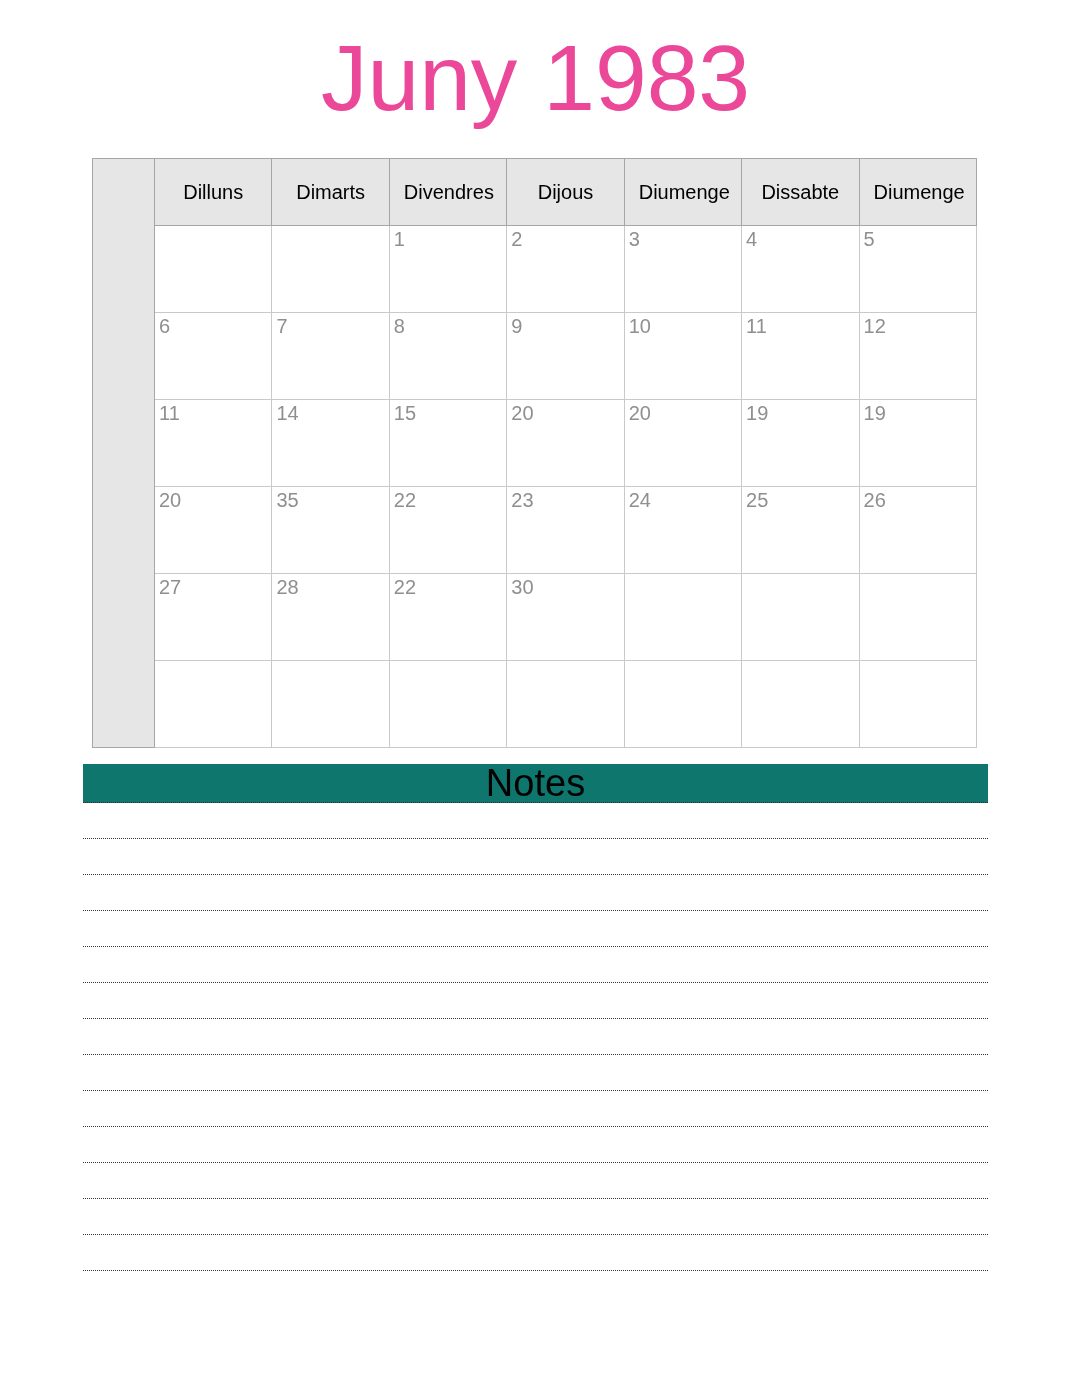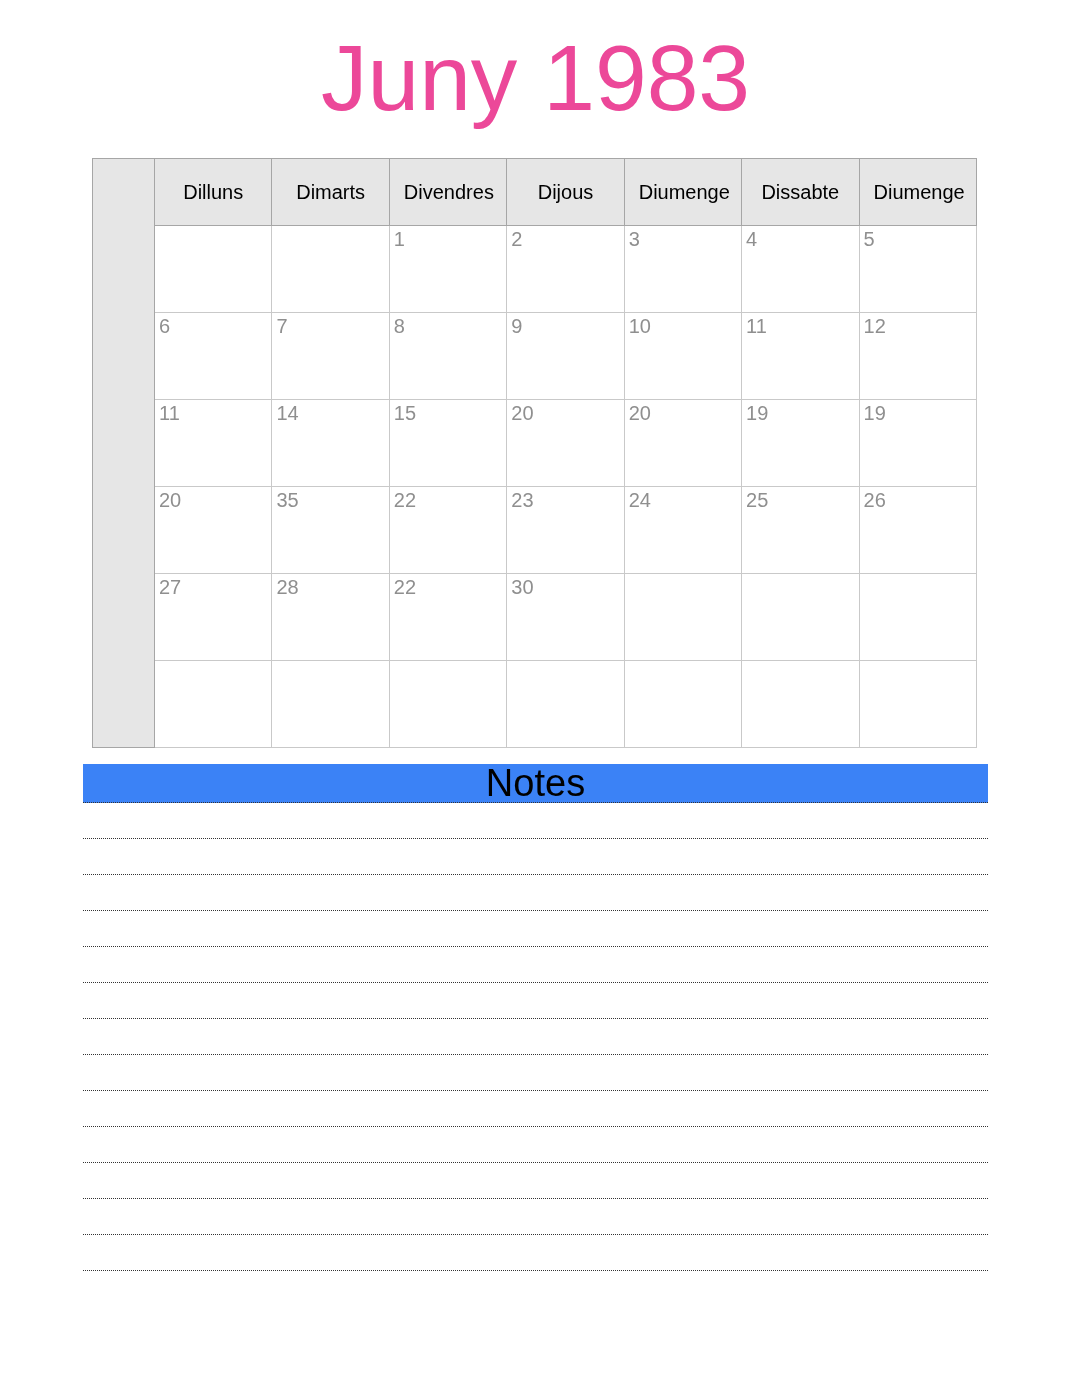--- a/index.html
+++ b/index.html
@@ -61,21 +61,21 @@
     font-size: 16px;
     line-height: 21px;
     color: #000;
   }
   .notes {
     margin: 16px 0 0 83px;
     width: 905px;
   }
   .notes-header {
     height: 38px;
-    background: #3b82f6;
+    background: #0f766e;
     border-bottom: 1px dotted #333;
     text-align: center;
   }
   .notes-header span {
     font-size: 38px;
     line-height: 39px;
     color: #000;
   }
   .note-line {
     height: 35px;

